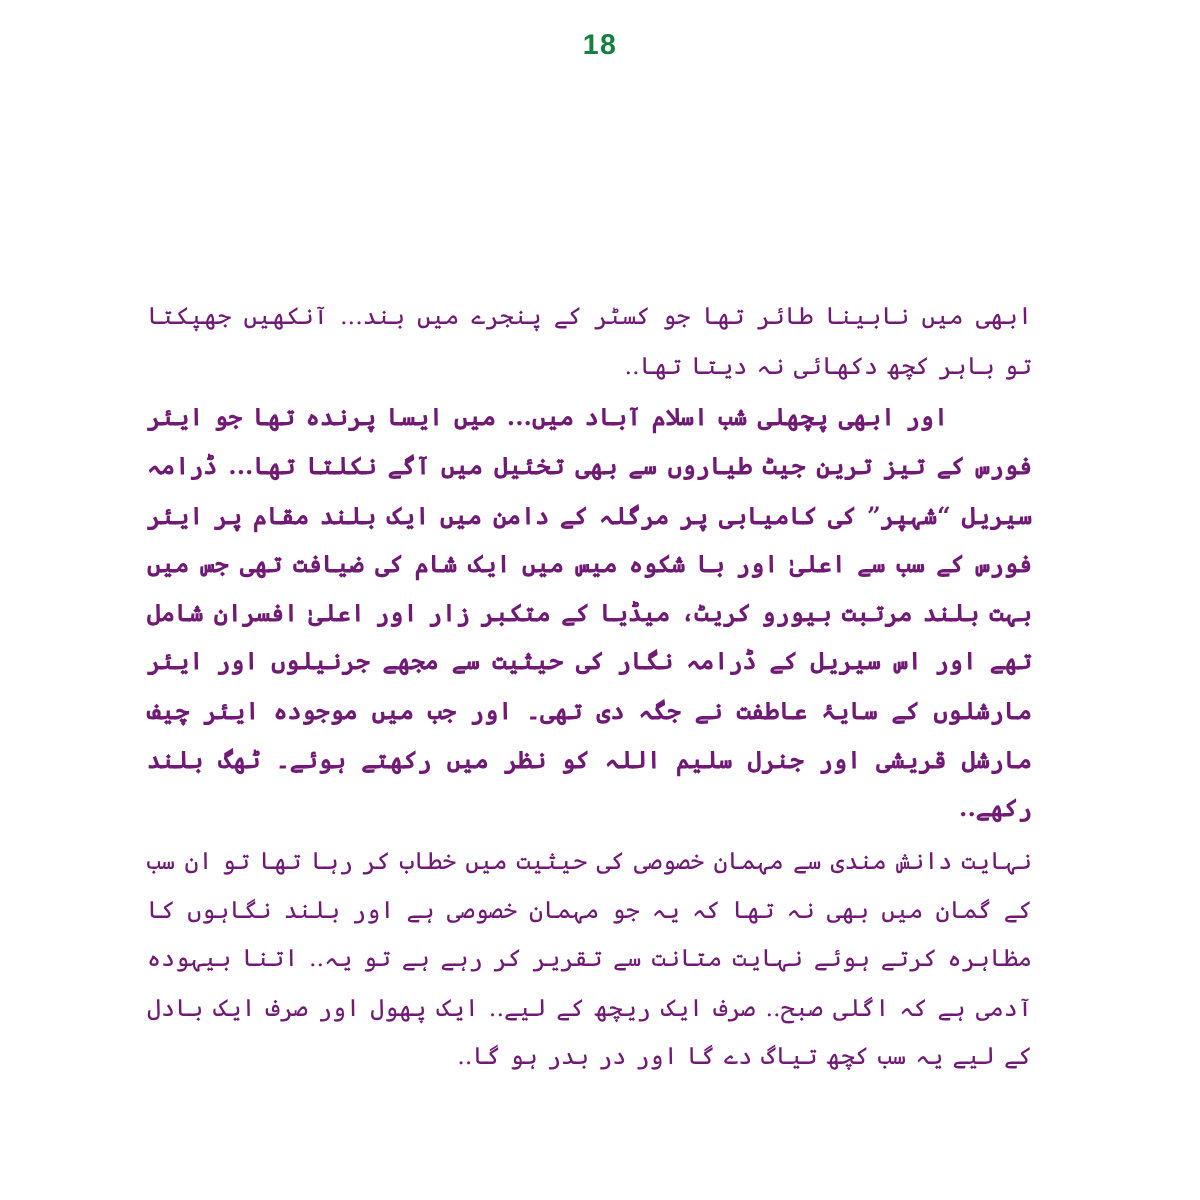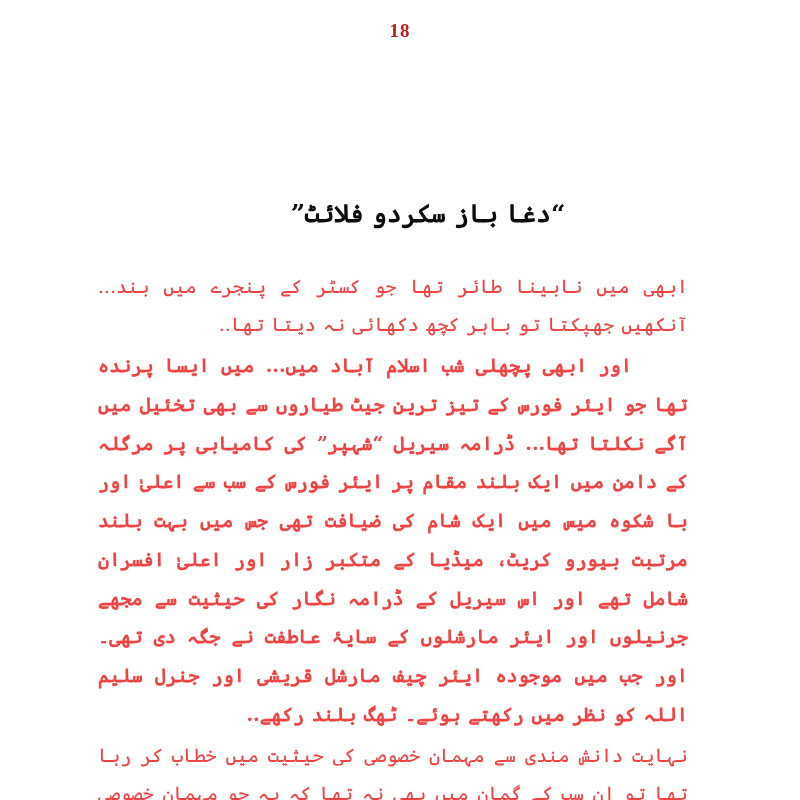--- a/index.html
+++ b/index.html
@@ -21,25 +21,25 @@
     height: 800px;
     background: #ffffff;
     box-sizing: border-box;
   }
   .page-number {
     position: absolute;
     top: 20px;
     left: 0;
     right: 0;
     text-align: center;
-    font-family: Liberation Serif, serif;
+    font-family: Liberation Sans, sans-serif;
     font-weight: bold;
     font-size: 19px;
     letter-spacing: 1px;
-    color: #b91c1c;
+    color: #15803d;
   }
   .content {
     position: absolute;
     top: 195px;
     right: 112px;
     width: 590px;
     direction: rtl;
     text-align: right;
   }
   .chapter-title {
@@ -48,24 +48,24 @@
     font-size: 25px;
     line-height: 1.5;
     text-align: center;
     margin: 0 0 34px 0;
     padding-left: 70px;
     color: #0d0d0d;
     letter-spacing: 0.5px;
   }
   .para {
     font-family: "DejaVu Serif", serif;
-    font-size: 19px;
+    font-size: 16px;
     line-height: 2.04;
     margin: 0 0 2px 0;
-    color: #ef4444;
+    color: #701a75;
     text-align: justify;
     text-justify: inter-word;
     word-spacing: 1px;
   }
   .para.indent {
     text-indent: 56px;
     font-weight: bold;
   }
   .para:last-child {
     margin-bottom: 0;
@@ -73,20 +73,19 @@
 </style>
 </head>
 <body>
 
 <div class="page">
 
   <div class="page-number">18</div>
 
   <div class="content">
 
-    <h1 class="chapter-title">“دغا باز سکردو فلائٹ”</h1>
 
     <p class="para">ابھی میں نابینا طائر تھا جو کسٹر کے پنجرے میں بند... آنکھیں جھپکتا تو باہر کچھ دکھائی نہ دیتا تھا..</p>
     <p class="para indent">اور ابھی پچھلی شب اسلام آباد میں... میں ایسا پرندہ تھا جو ایئر فورس کے تیز ترین جیٹ طیاروں سے بھی تخئیل میں آگے نکلتا تھا... ڈرامہ سیریل “شہپر” کی کامیابی پر مرگلہ کے دامن میں ایک بلند مقام پر ایئر فورس کے سب سے اعلیٰ اور با شکوہ میس میں ایک شام کی ضیافت تھی جس میں بہت بلند مرتبت بیورو کریٹ، میڈیا کے متکبر زار اور اعلیٰ افسران شامل تھے اور اس سیریل کے ڈرامہ نگار کی حیثیت سے مجھے جرنیلوں اور ایئر مارشلوں کے سایۂ عاطفت نے جگہ دی تھی۔ اور جب میں موجودہ ایئر چیف مارشل قریشی اور جنرل سلیم اللہ کو نظر میں رکھتے ہوئے۔ ٹھگ بلند رکھے..</p>
     <p class="para">نہایت دانش مندی سے مہمان خصوصی کی حیثیت میں خطاب کر رہا تھا تو ان سب کے گمان میں بھی نہ تھا کہ یہ جو مہمان خصوصی ہے اور بلند نگاہوں کا مظاہرہ کرتے ہوئے نہایت متانت سے تقریر کر رہے ہے تو یہ.. اتنا بیہودہ آدمی ہے کہ اگلی صبح.. صرف ایک ریچھ کے لیے.. ایک پھول اور صرف ایک بادل کے لیے یہ سب کچھ تیاگ دے گا اور در بدر ہو گا..</p>
 
   </div>
 </div>
 
 </body></html>

